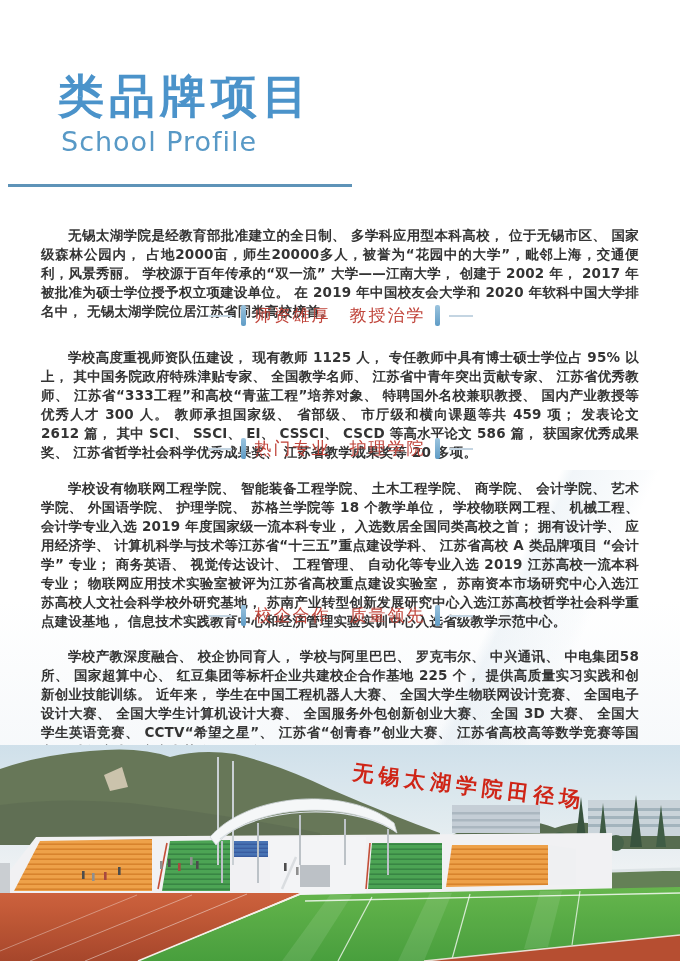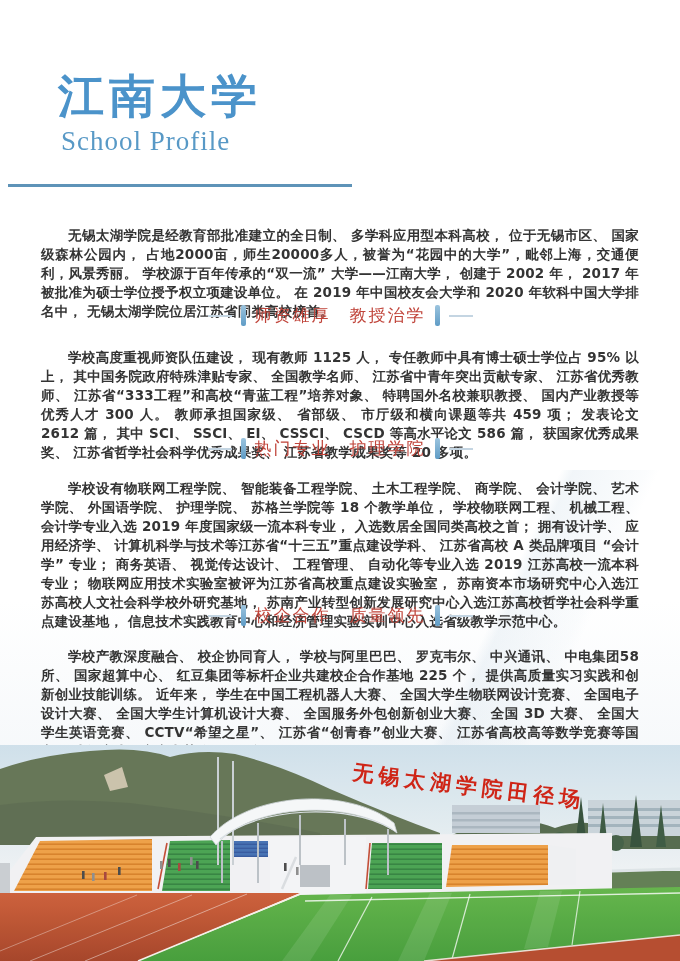--- a/index.html
+++ b/index.html
@@ -19,21 +19,21 @@
     position:absolute; top:600px; left:0; width:680px; height:150px;
     background:linear-gradient(180deg, rgba(255,255,255,0) 0%, rgba(206,220,231,.18) 100%);
     pointer-events:none;
   }
   .title-cn{
     position:absolute; left:58px; top:66px;
     font-size:46px; font-weight:bold; color:#4b93ca; letter-spacing:5px;
   }
   .title-en{
     position:absolute; left:61px; top:126px;
-    font-size:27px; color:#5899c6; letter-spacing:1px;font-family:Liberation Serif, serif;
+    font-size:27px; color:#5899c6; letter-spacing:1px;
   }
   .rule{
     position:absolute; left:8px; top:184px; width:344px; height:3px;
     background:#5e93b8;
   }
   .para{
     position:absolute; left:41px; width:598px;
     font-size:13.5px; line-height:19px; color:#343434;
     text-align:justify; text-indent:2em; font-weight:600;
     letter-spacing:.2px;
@@ -61,21 +61,21 @@
   }
 </style>
 </head>
 <body>
 
 <div class="page">
 
   <div class="sheen"></div>
   <div class="sheen2"></div>
 
-  <div class="title-cn">江南大学</div>
+  <div class="title-cn">类品牌项目</div>
   <div class="title-en">School Profile</div>
   <div class="rule"></div>
 
   <p class="para p-intro">无锡太湖学院是经教育部批准建立的全日制、 多学科应用型本科高校， 位于无锡市区、 国家级森林公园内， 占地2000亩，师生20000多人，被誉为“花园中的大学”，毗邻上海，交通便利，风景秀丽。 学校源于百年传承的“双一流” 大学——江南大学， 创建于 2002 年， 2017 年被批准为硕士学位授予权立项建设单位。 在 2019 年中国校友会大学和 2020 年软科中国大学排名中， 无锡太湖学院位居江苏省同类高校榜首。</p>
 
   <div class="sec-heading h-1">
     <span class="h-line"></span>
     <span class="h-bracket"></span>
     <span class="h-text">师资雄厚　教授治学</span>
     <span class="h-bracket"></span>

